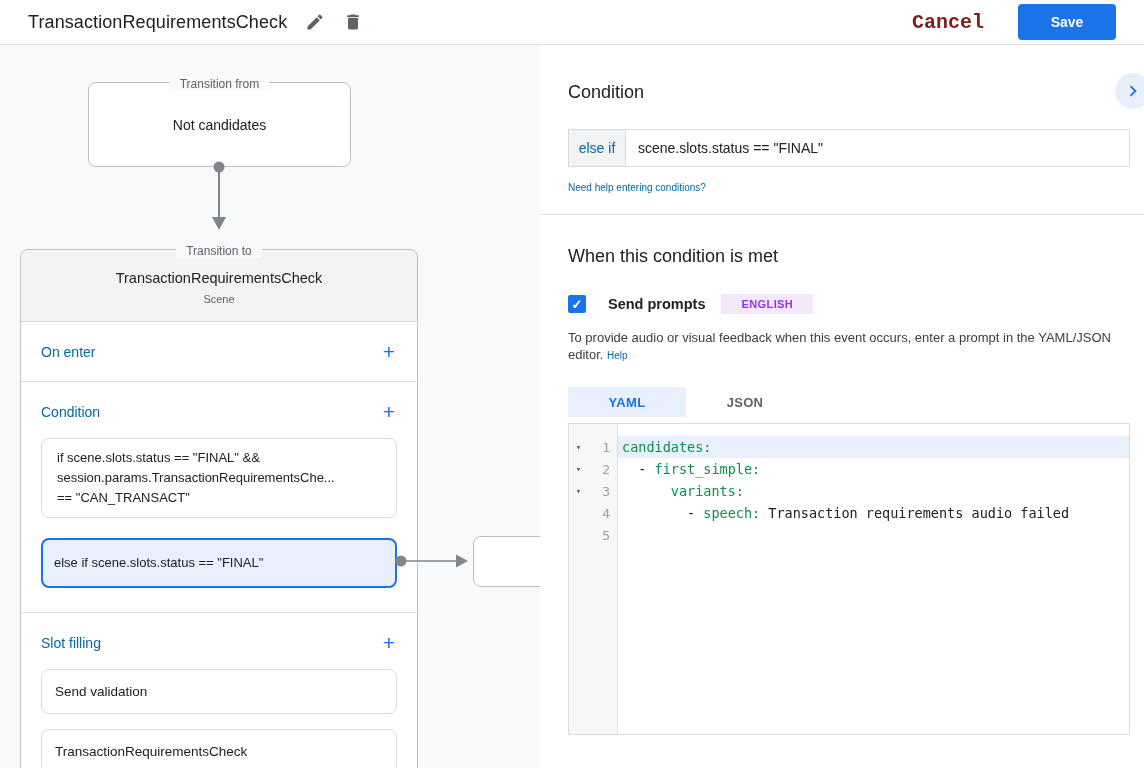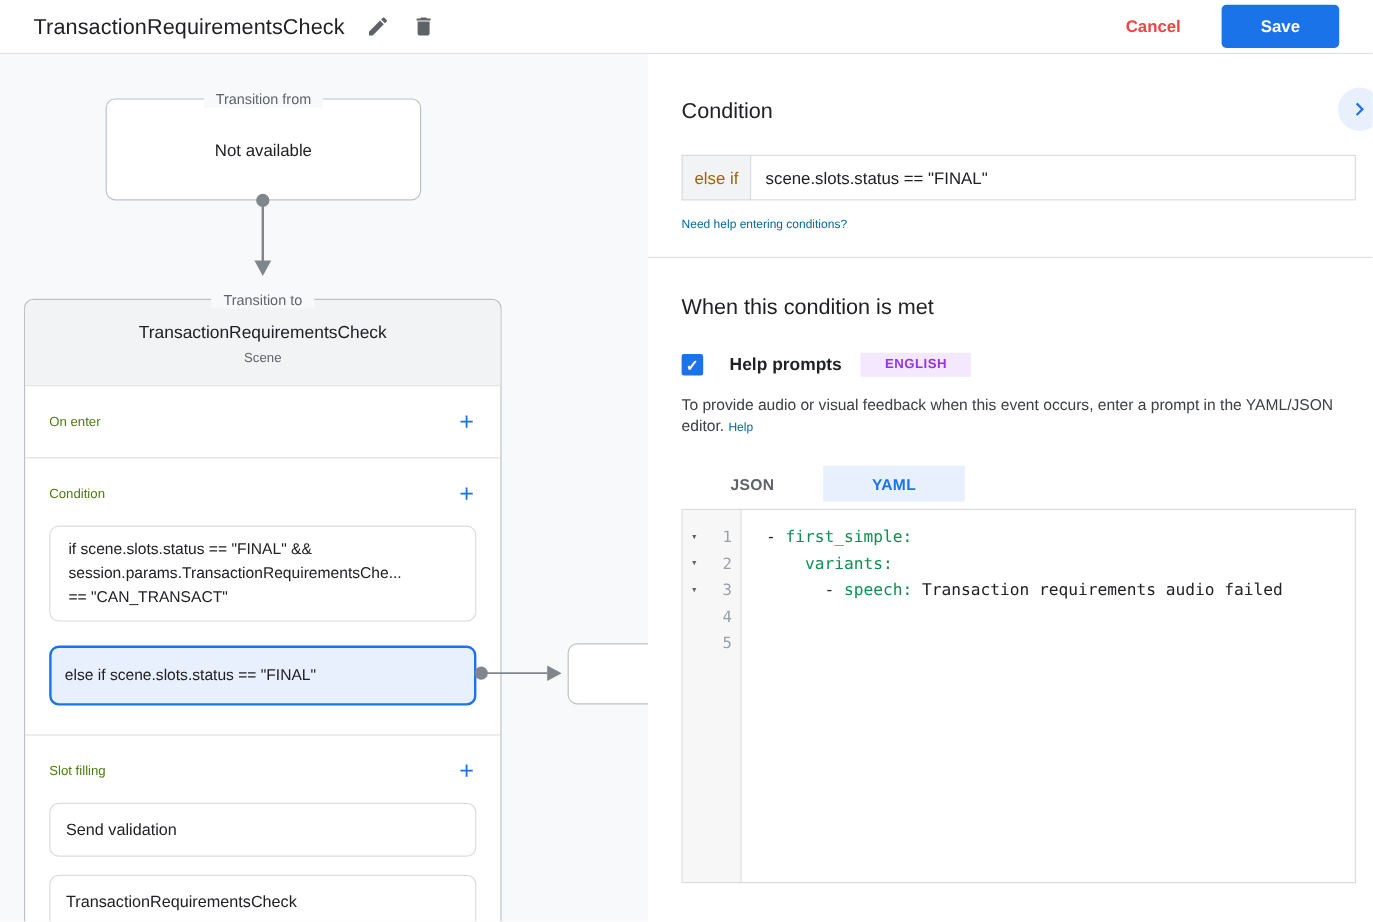--- a/index.html
+++ b/index.html
@@ -5,21 +5,21 @@
   * { box-sizing: border-box; margin: 0; padding: 0; }
   html, body { width: 1144px; height: 768px; overflow: hidden; }
   body { font-family: "Liberation Sans", sans-serif; background: #fff; color: #202124; }
 
   
   .topbar { height: 45px; display: flex; align-items: center; padding: 0 28px; background: #fff; border-bottom: 1px solid #e0e0e0; }
   .page-title { font-size: 18px; color: #202124; letter-spacing: .1px; }
   .icon-btn { background: none; border: none; cursor: pointer; color: #5f6368; margin-left: 18px; display: flex; align-items: center; }
   .icon-btn svg { width: 20px; height: 20px; fill: #5f6368; }
   .spacer { flex: 1; }
-  .btn-cancel { background: none; border: none; color: #ef4444; font-size: 14px; font-weight: bold; font-family: Liberation Sans, sans-serif; margin-right: 34px; cursor: pointer; }
+  .btn-cancel { background: none; border: none; color: #7f1d1d; font-size: 20px; font-weight: bold; font-family: Liberation Mono, monospace; margin-right: 34px; cursor: pointer; }
   .btn-save { background: #1a73e8; border: none; color: #fff; font-size: 14px; font-weight: bold; font-family: inherit; border-radius: 4px; width: 98px; height: 36px; cursor: pointer; }
 
   
   .main { display: flex; height: 723px; }
   .diagram { width: 540px; flex: none; background: #f8f9fa; position: relative; overflow: hidden; }
   .panel { flex: 1; background: #fff; position: relative; padding-left: 28px; overflow: hidden; }
 
   
   .legend { position: absolute; top: -9px; left: 0; right: 0; text-align: center; }
   .legend span { background: #f8f9fa; padding: 0 10px; font-size: 12px; color: #5f6368; }
@@ -28,21 +28,21 @@
   .tf-text { font-size: 14px; color: #202124; }
 
   .arrow { position: absolute; }
 
   .scene-card { position: absolute; left: 20px; top: 204px; width: 398px; height: 530px; background: #fff; border: 1px solid #bdc1c6; border-radius: 8px; }
   .card-header { background: #f1f3f4; border-bottom: 1px solid #dadce0; border-radius: 8px 8px 0 0; padding: 20px 0 16px; text-align: center; }
   .card-title { font-size: 14.5px; color: #202124; }
   .card-sub { font-size: 11px; color: #5f6368; margin-top: 7px; }
 
   .card-row { height: 60px; display: flex; align-items: center; justify-content: space-between; padding: 0 22px 0 20px; border-bottom: 1px solid #e0e0e0; }
-  .row-label { font-size: 11px; color: #4d7c0f; }
+  .row-label { font-size: 14px; color: #0369a1; }
   .plus { color: #1a73e8; font-size: 21px; font-weight: 400; line-height: 1; cursor: pointer; }
 
   .card-section { padding: 19px 20px 24px; border-bottom: 1px solid #e0e0e0; }
   .card-section.slots { border-bottom: none; padding-bottom: 0; }
   .section-head { display: flex; align-items: center; justify-content: space-between; padding-right: 2px; margin-bottom: 16px; }
 
   .cond-box { border: 1px solid #dadce0; border-radius: 8px; background: #fff; padding: 9px 15px; font-size: 13px; line-height: 20px; color: #202124; white-space: pre-line; cursor: pointer; }
   .cond-box.selected { margin-top: 20px; background: #e8f0fe; border: 2px solid #1a73e8; padding: 13px 11px; white-space: normal; }
 
   .slot-box { border: 1px solid #dadce0; border-radius: 8px; background: #fff; height: 45px; display: flex; align-items: center; padding: 0 13px; font-size: 13.5px; margin-bottom: 15px; cursor: pointer; }
@@ -50,21 +50,21 @@
   .target-box { position: absolute; left: 473px; top: 491px; width: 92px; height: 51px; background: #fff; border: 1px solid #bdc1c6; border-radius: 8px; }
 
   
   .collapse-btn { position: absolute; top: 28px; right: -7px; width: 36px; height: 36px; border: none; border-radius: 50%; background: #e8f0fe; cursor: pointer; display: flex; align-items: center; justify-content: center; }
   .collapse-btn svg { width: 22px; height: 22px; fill: #1a73e8; }
 
   .panel h1 { font-size: 18px; font-weight: 400; color: #202124; margin-top: 37px; }
   .panel h2 { font-size: 18px; font-weight: 400; color: #202124; margin-top: 31px; }
 
   .cond-row { display: flex; margin-top: 26px; width: 562px; height: 38px; }
-  .prefix { width: 57px; flex: none; background: #f1f3f4; border: 1px solid #dadce0; border-right: none; display: flex; align-items: center; justify-content: center; font-size: 14px; color: #a16207; }
+  .prefix { width: 57px; flex: none; background: #f1f3f4; border: 1px solid #dadce0; border-right: none; display: flex; align-items: center; justify-content: center; font-size: 14px; color: #0369a1; }
   .cond-input { flex: 1; border: 1px solid #dadce0; background: #fff; font-family: inherit; font-size: 14px; color: #202124; padding: 0 12px; outline: none; }
 
   .link { color: #0369a1; font-size: 10px; text-decoration: none; cursor: pointer; }
   .help-cond { display: inline-block; margin-top: 15px; }
 
   .divider { height: 1px; background: #e0e0e0; margin: 19px 0 0 -28px; }
 
   .check-row { display: flex; align-items: center; margin-top: 27px; }
   .cbox { width: 18px; height: 18px; flex: none; border: 2px solid #5f6368; border-radius: 2px; background: #fff; cursor: pointer; display: flex; align-items: center; justify-content: center; }
   .cbox.checked { border-color: #1a73e8; background: #1a73e8; color: #fff; font-size: 13px; font-weight: bold; }
@@ -106,21 +106,21 @@
   <button class="btn-cancel">Cancel</button>
   <button class="btn-save">Save</button>
 </div>
 
 <div class="main">
 
   <div class="diagram">
 
     <div class="tf-box">
       <div class="legend"><span>Transition from</span></div>
-      <div class="tf-text">Not available</div>
+      <div class="tf-text">Not candidates</div>
     </div>
 
     <svg class="arrow" style="left:205px; top:114px;" width="28" height="74">
       <circle cx="14" cy="8" r="5.5" fill="#80868b"></circle>
       <line x1="14" y1="8" x2="14" y2="60" stroke="#80868b" stroke-width="2"></line>
       <polygon points="7,58 21,58 14,71" fill="#80868b"></polygon>
     </svg>
 
     <div class="scene-card">
       <div class="legend"><span>Transition to</span></div>
@@ -184,29 +184,29 @@
 
     <div class="divider"></div>
 
     <h2>When this condition is met</h2>
 
 
     <div class="check-row">
       <span class="cbox checked">
           <span>✓</span>
         </span>
-      <span class="check-label">Help prompts</span>
+      <span class="check-label">Send prompts</span>
       <span class="badge">ENGLISH</span>
     </div>
 
     <p class="desc"><span>To provide audio or visual feedback when this event occurs, enter a prompt in the YAML/JSON editor.</span> <a class="link">Help</a></p>
 
     <div class="tabs">
+      <div class="tab active">YAML</div>
       <div class="tab">JSON</div>
-      <div class="tab active">YAML</div>
     </div>
 
     <div class="editor">
       <div class="gutter">
         <div class="g-row">
             <span class="fold">▾</span>
             <span class="lnum">1</span>
           </div>
         <div class="g-row">
             <span class="fold">▾</span>
@@ -219,20 +219,21 @@
         <div class="g-row">
             <span class="fold"></span>
             <span class="lnum">4</span>
           </div>
         <div class="g-row">
             <span class="fold"></span>
             <span class="lnum">5</span>
           </div>
       </div>
       <div class="code">
+        <div class="c-row hl"><span class="tok-key">candidates:</span></div>
         <div class="c-row"><span>  - </span><span class="tok-key">first_simple:</span></div>
         <div class="c-row"><span>      </span><span class="tok-key">variants:</span></div>
         <div class="c-row"><span>        - </span><span class="tok-key">speech:</span><span> Transaction requirements audio failed</span></div>
         <div class="c-row"></div>
       </div>
     </div>
 
   </div>
 </div>
 

